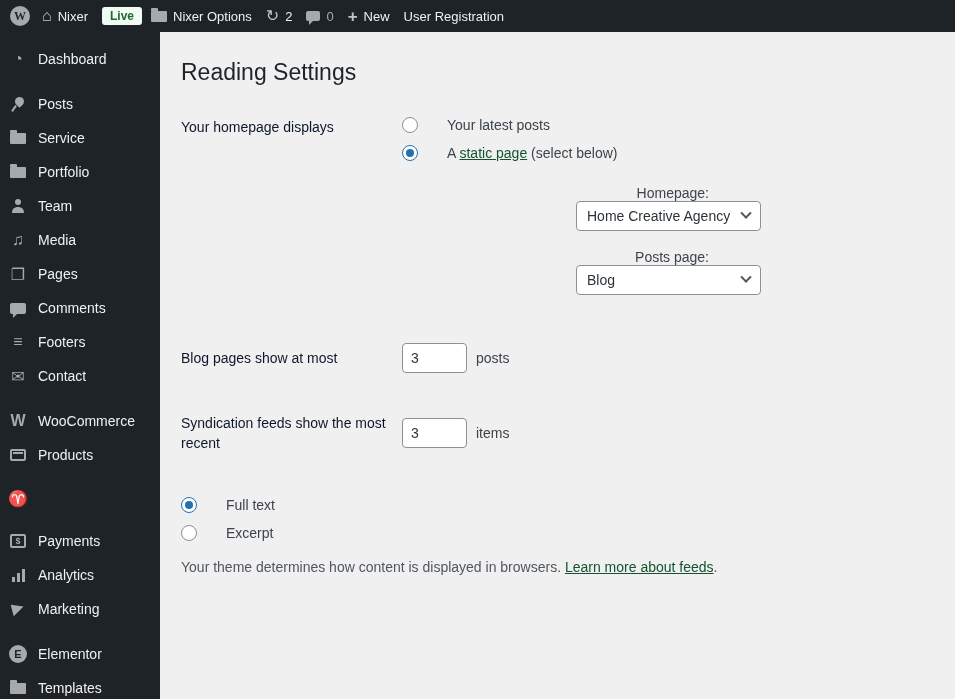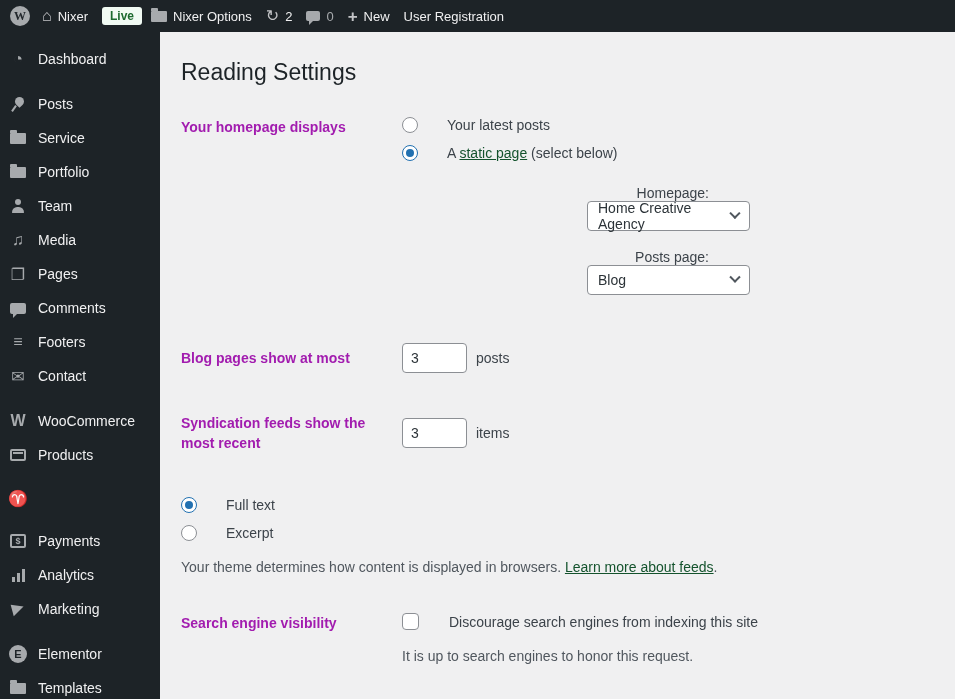--- a/index.html
+++ b/index.html
@@ -91,21 +91,21 @@
   }
 
   
   #content {
     position:absolute; top:32px; left:160px; right:0; bottom:0;
     background:#f0f0f1; padding:0 20px 0 21px; overflow:hidden; font-size:14px;
   }
   h1.page-title { font-size:23px; font-weight:400; color:#1d2327; margin-top:26px; line-height:29px; }
 
   .form-row { display:flex; align-items:flex-start; }
-  .row-label { width:221px; flex:none; font-weight:bold; color:#a21caf; line-height:20px; }
+  .row-label { width:221px; flex:none; font-weight:normal; color:#0f172a; line-height:20px; }
   .row-control { flex:1; }
 
   .option-row { display:flex; align-items:center; margin-bottom:12px; color:#3c434a;gap:20px; }
   .option-row:last-child { margin-bottom:0; }
   .radio {
     width:16px; height:16px; border:1px solid #8c8f94; border-radius:50%;
     background:#fff; display:inline-block; flex:none; margin-right:9px; position:relative; cursor:pointer;
   }
   .radio.checked { border-color:#2271b1; }
   .radio.checked::after { content:''; position:absolute; inset:3px; background:#2271b1; border-radius:50%; }
@@ -113,21 +113,21 @@
     width:17px; height:17px; border:1px solid #8c8f94; border-radius:4px;
     background:#fff; display:inline-block; flex:none; margin-right:10px; cursor:pointer;
   }
   a.wp-link { color:#14532d; text-decoration:underline; cursor:pointer; }
 
   .page-select-row { display:flex; align-items:center; margin-top:18px;flex-direction:column; }
   .page-select-row.first { margin-top:24px; }
   .mini-label { width:90px; text-align:right; margin-right:9px; color:#3c434a; flex:none; }
   .select {
     display:inline-flex; align-items:center; justify-content:space-between;
-    width:163px; height:30px; background:#fff; border:1px solid #8c8f94; border-radius:4px;
+    width:185px; height:30px; background:#fff; border:1px solid #8c8f94; border-radius:4px;
     padding:0 10px; color:#2c3338; cursor:pointer;
   }
   .chevron { width:8px; height:8px; border-right:2px solid #50575e; border-bottom:2px solid #50575e; transform:rotate(45deg) translate(-2px,-2px); }
 
   .small-input {
     width:65px; height:30px; border:1px solid #8c8f94; border-radius:4px;
     padding:0 8px; font-size:14px; font-family:"Liberation Sans", sans-serif;
     color:#2c3338; background:#fff; margin-right:9px;
   }
   .unit { color:#3c434a; }
@@ -336,24 +336,14 @@
         <span>Full text</span>
       </div>
       <div class="option-row">
         <span class="radio"></span>
         <span>Excerpt</span>
       </div>
       <div class="description"><span>Your theme determines how content is displayed in browsers. </span><a class="wp-link">Learn more about feeds</a><span>.</span></div>
     </div>
   </div>
 
-  <div class="form-row" id="row-search">
-    <div class="row-label">Search engine visibility</div>
-    <div class="row-control">
-      <div class="option-row">
-        <span class="checkbox"></span>
-        <span>Discourage search engines from indexing this site</span>
-      </div>
-      <div class="description">It is up to search engines to honor this request.</div>
-    </div>
-  </div>
 
 </div>
 
 </body></html>

